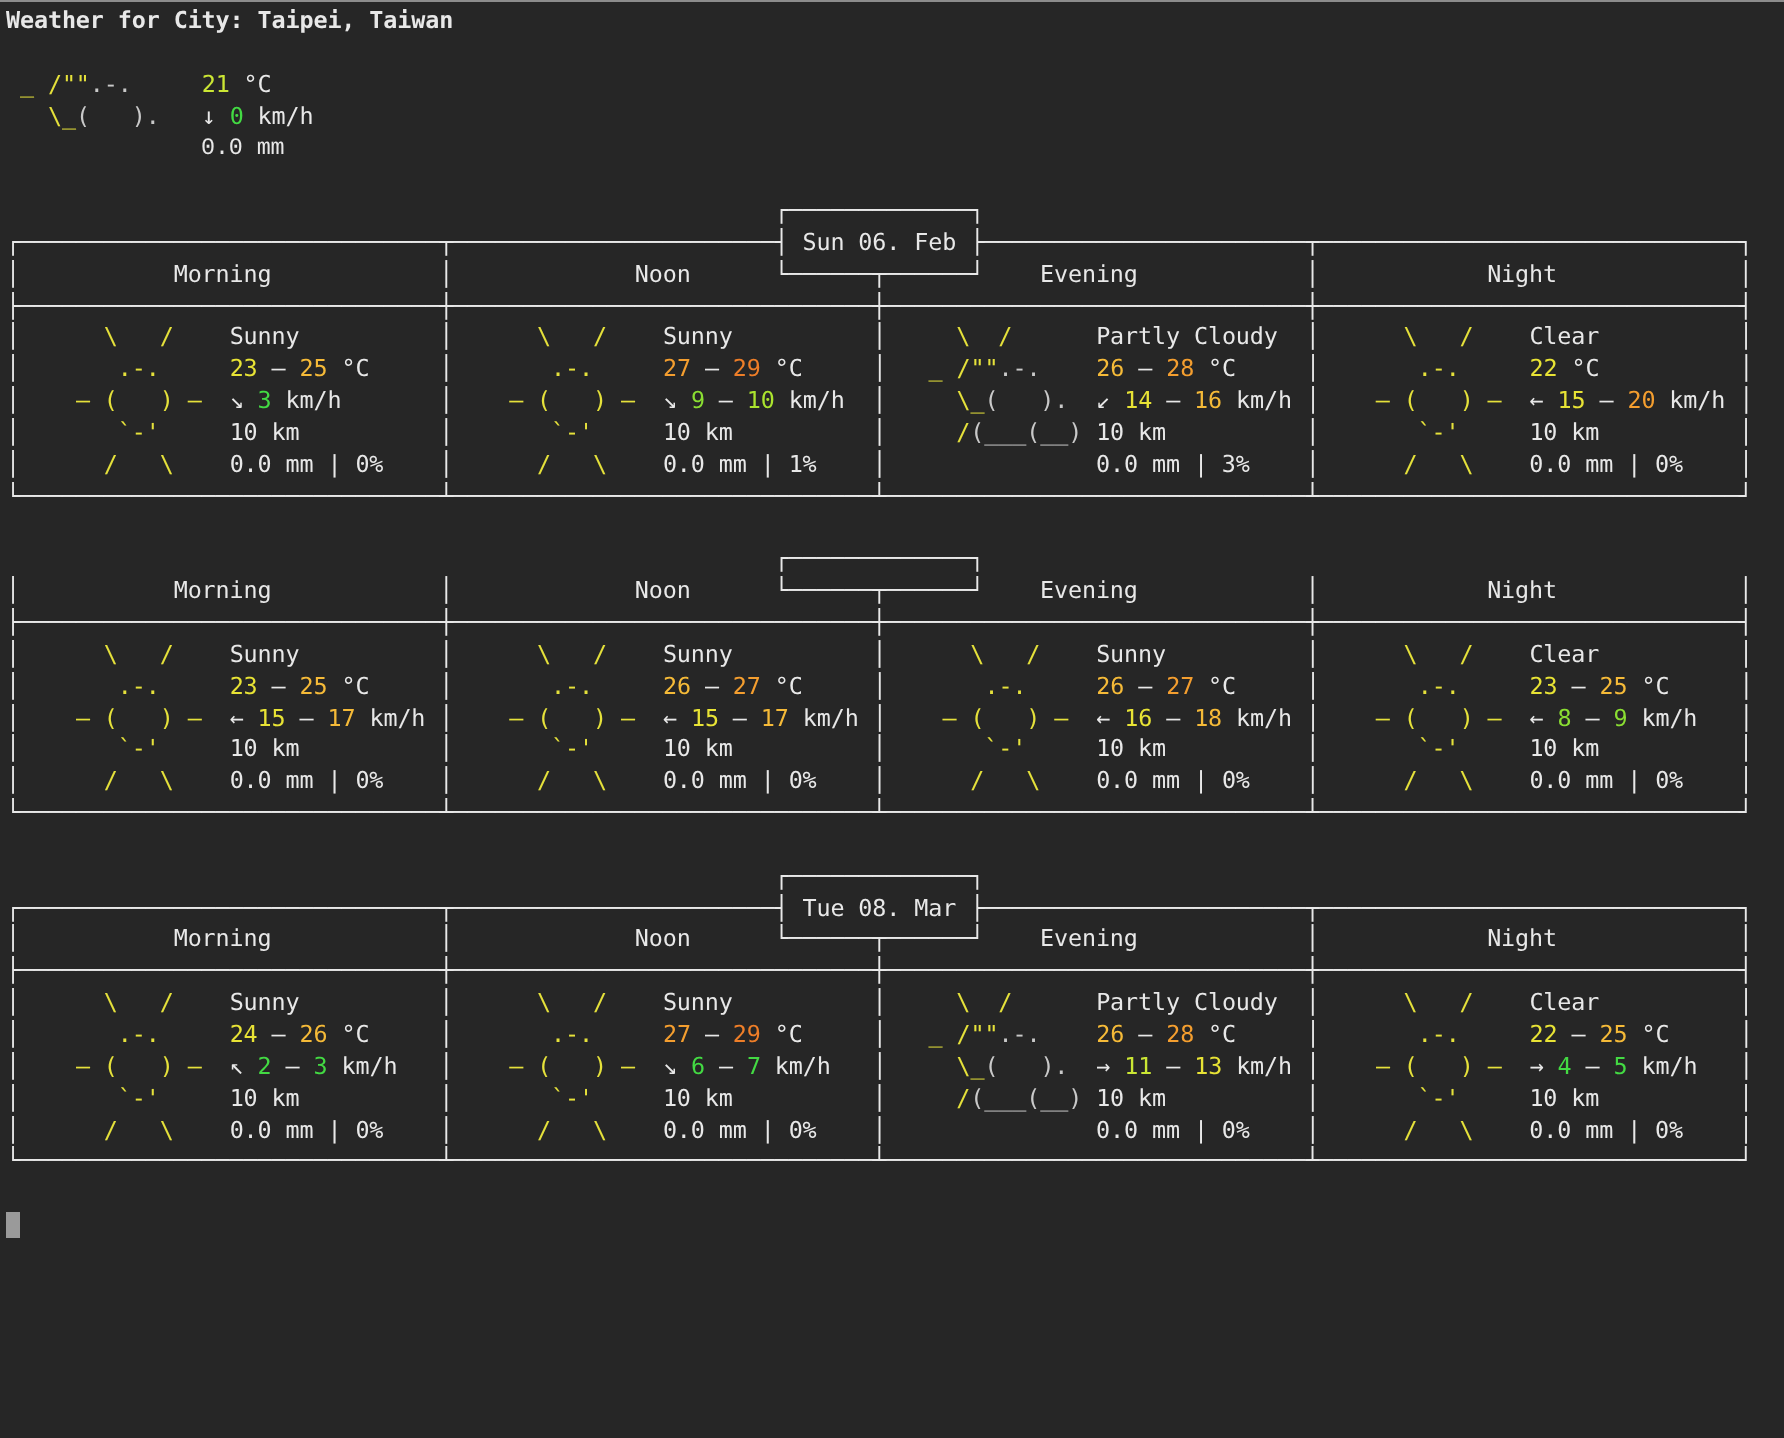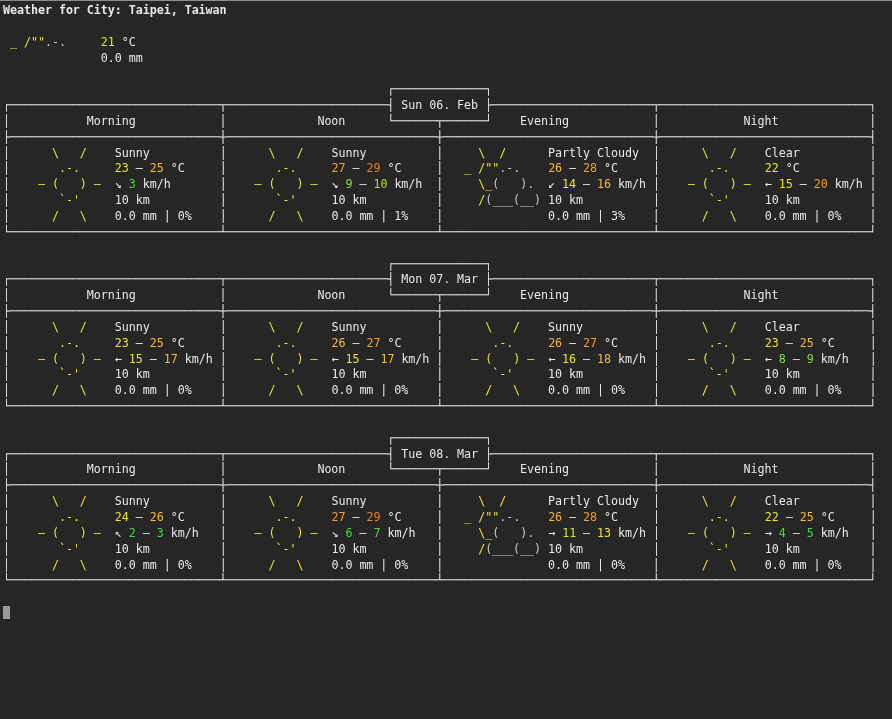--- a/index.html
+++ b/index.html
@@ -20,35 +20,35 @@
   .echo{height:16px;background:#262626;}
 </style>
 </head>
 <body>
 
 <div class="window">
   <div class="buffer" id="buffer">
       <div class="line"><span style="color: rgb(232, 232, 232); font-weight: bold;">Weather for City: Taipei, Taiwan</span></div>
       <div class="line"></div>
       <div class="line"><span style="color: rgb(229, 225, 59);"> _ /""</span><span style="color: rgb(201, 201, 201);">.-.     </span><span style="color: rgb(203, 230, 52);">21</span><span style="color: rgb(232, 232, 232);"> °C</span></div>
-      <div class="line"><span style="color: rgb(232, 232, 232);">              0.0 mm</span></div>
+      <div class="line"><span style="color: rgb(229, 225, 59);">   \_</span><span style="color: rgb(201, 201, 201);">(   ).   </span><span style="color: rgb(232, 232, 232);">↓ </span><span style="color: rgb(67, 218, 67);">0</span><span style="color: rgb(232, 232, 232);"> km/h</span></div>
+      <div class="line"><span style="color: rgb(232, 232, 232); font-family: Liberation Mono, monospace;">              0.0 mm</span></div>
       <div class="line"></div>
       <div class="line"><span style="color: rgb(232, 232, 232);">                                                       ┌─────────────┐</span></div>
       <div class="line"><span style="color: rgb(232, 232, 232);">┌──────────────────────────────┬───────────────────────┤ Sun 06. Feb ├───────────────────────┬──────────────────────────────┐</span></div>
       <div class="line"><span style="color: rgb(232, 232, 232);">│           Morning            │             Noon      └──────┬──────┘    Evening            │            Night             │</span></div>
       <div class="line"><span style="color: rgb(232, 232, 232);">├──────────────────────────────┼──────────────────────────────┼──────────────────────────────┼──────────────────────────────┤</span></div>
       <div class="line"><span style="color: rgb(232, 232, 232);">│</span><span style="color: rgb(229, 225, 59);">      \   /    </span><span style="color: rgb(232, 232, 232);">Sunny          </span><span style="color: rgb(232, 232, 232);">│</span><span style="color: rgb(229, 225, 59);">      \   /    </span><span style="color: rgb(232, 232, 232);">Sunny          </span><span style="color: rgb(232, 232, 232);">│</span><span style="color: rgb(229, 225, 59);">     \  /      </span><span style="color: rgb(232, 232, 232);">Partly Cloudy  </span><span style="color: rgb(232, 232, 232);">│</span><span style="color: rgb(229, 225, 59);">      \   /    </span><span style="color: rgb(232, 232, 232);">Clear          </span><span style="color: rgb(232, 232, 232);">│</span></div>
       <div class="line"><span style="color: rgb(232, 232, 232);">│</span><span style="color: rgb(229, 225, 59);">       .-.     </span><span style="color: rgb(232, 227, 53);">23</span><span style="color: rgb(232, 232, 232);"> – </span><span style="color: rgb(245, 186, 56);">25</span><span style="color: rgb(232, 232, 232);"> °C     </span><span style="color: rgb(232, 232, 232);">│</span><span style="color: rgb(229, 225, 59);">       .-.     </span><span style="color: rgb(244, 158, 47);">27</span><span style="color: rgb(232, 232, 232);"> – </span><span style="color: rgb(238, 126, 40);">29</span><span style="color: rgb(232, 232, 232);"> °C     </span><span style="color: rgb(232, 232, 232);">│</span><span style="color: rgb(229, 225, 59);">   _ /""</span><span style="color: rgb(201, 201, 201);">.-.    </span><span style="color: rgb(245, 186, 56);">26</span><span style="color: rgb(232, 232, 232);"> – </span><span style="color: rgb(244, 158, 47);">28</span><span style="color: rgb(232, 232, 232);"> °C     </span><span style="color: rgb(232, 232, 232);">│</span><span style="color: rgb(229, 225, 59);">       .-.     </span><span style="color: rgb(232, 227, 53);">22</span><span style="color: rgb(232, 232, 232);"> °C          </span><span style="color: rgb(232, 232, 232);">│</span></div>
       <div class="line"><span style="color: rgb(232, 232, 232);">│</span><span style="color: rgb(229, 225, 59);">    ― (   ) ―  </span><span style="color: rgb(232, 232, 232);">↘ </span><span style="color: rgb(67, 218, 67);">3</span><span style="color: rgb(232, 232, 232);"> km/h       </span><span style="color: rgb(232, 232, 232);">│</span><span style="color: rgb(229, 225, 59);">    ― (   ) ―  </span><span style="color: rgb(232, 232, 232);">↘ </span><span style="color: rgb(138, 222, 50);">9</span><span style="color: rgb(232, 232, 232);"> – </span><span style="color: rgb(171, 228, 46);">10</span><span style="color: rgb(232, 232, 232);"> km/h  </span><span style="color: rgb(232, 232, 232);">│</span><span style="color: rgb(229, 225, 59);">     \_</span><span style="color: rgb(201, 201, 201);">(   ).  </span><span style="color: rgb(232, 232, 232);">↙ </span><span style="color: rgb(232, 227, 53);">14</span><span style="color: rgb(232, 232, 232);"> – </span><span style="color: rgb(245, 186, 56);">16</span><span style="color: rgb(232, 232, 232);"> km/h </span><span style="color: rgb(232, 232, 232);">│</span><span style="color: rgb(229, 225, 59);">    ― (   ) ―  </span><span style="color: rgb(232, 232, 232);">← </span><span style="color: rgb(232, 227, 53);">15</span><span style="color: rgb(232, 232, 232);"> – </span><span style="color: rgb(244, 158, 47);">20</span><span style="color: rgb(232, 232, 232);"> km/h </span><span style="color: rgb(232, 232, 232);">│</span></div>
       <div class="line"><span style="color: rgb(232, 232, 232);">│</span><span style="color: rgb(229, 225, 59);">       `-'     </span><span style="color: rgb(232, 232, 232);">10 km          </span><span style="color: rgb(232, 232, 232);">│</span><span style="color: rgb(229, 225, 59);">       `-'     </span><span style="color: rgb(232, 232, 232);">10 km          </span><span style="color: rgb(232, 232, 232);">│</span><span style="color: rgb(229, 225, 59);">     /</span><span style="color: rgb(201, 201, 201);">(___(__) </span><span style="color: rgb(232, 232, 232);">10 km          </span><span style="color: rgb(232, 232, 232);">│</span><span style="color: rgb(229, 225, 59);">       `-'     </span><span style="color: rgb(232, 232, 232);">10 km          </span><span style="color: rgb(232, 232, 232);">│</span></div>
       <div class="line"><span style="color: rgb(232, 232, 232);">│</span><span style="color: rgb(229, 225, 59);">      /   \    </span><span style="color: rgb(232, 232, 232);">0.0 mm | 0%    </span><span style="color: rgb(232, 232, 232);">│</span><span style="color: rgb(229, 225, 59);">      /   \    </span><span style="color: rgb(232, 232, 232);">0.0 mm | 1%    </span><span style="color: rgb(232, 232, 232);">│</span><span style="color: rgb(232, 232, 232);">               0.0 mm | 3%    </span><span style="color: rgb(232, 232, 232);">│</span><span style="color: rgb(229, 225, 59);">      /   \    </span><span style="color: rgb(232, 232, 232);">0.0 mm | 0%    </span><span style="color: rgb(232, 232, 232);">│</span></div>
       <div class="line"><span style="color: rgb(232, 232, 232);">└──────────────────────────────┴──────────────────────────────┴──────────────────────────────┴──────────────────────────────┘</span></div>
       <div class="line"></div>
       <div class="line"><span style="color: rgb(232, 232, 232);">                                                       ┌─────────────┐</span></div>
-      <div class="line"><span style="color: rgb(232, 232, 232);">┌──────────────────────────────┬───────────────────────┤ Mon 07. Mar ├───────────────────────┬──────────────────────────────┐</span></div>
       <div class="line"><span style="color: rgb(232, 232, 232);">│           Morning            │             Noon      └──────┬──────┘    Evening            │            Night             │</span></div>
       <div class="line"><span style="color: rgb(232, 232, 232);">├──────────────────────────────┼──────────────────────────────┼──────────────────────────────┼──────────────────────────────┤</span></div>
       <div class="line"><span style="color: rgb(232, 232, 232);">│</span><span style="color: rgb(229, 225, 59);">      \   /    </span><span style="color: rgb(232, 232, 232);">Sunny          </span><span style="color: rgb(232, 232, 232);">│</span><span style="color: rgb(229, 225, 59);">      \   /    </span><span style="color: rgb(232, 232, 232);">Sunny          </span><span style="color: rgb(232, 232, 232);">│</span><span style="color: rgb(229, 225, 59);">      \   /    </span><span style="color: rgb(232, 232, 232);">Sunny          </span><span style="color: rgb(232, 232, 232);">│</span><span style="color: rgb(229, 225, 59);">      \   /    </span><span style="color: rgb(232, 232, 232);">Clear          </span><span style="color: rgb(232, 232, 232);">│</span></div>
       <div class="line"><span style="color: rgb(232, 232, 232);">│</span><span style="color: rgb(229, 225, 59);">       .-.     </span><span style="color: rgb(232, 227, 53);">23</span><span style="color: rgb(232, 232, 232);"> – </span><span style="color: rgb(245, 186, 56);">25</span><span style="color: rgb(232, 232, 232);"> °C     </span><span style="color: rgb(232, 232, 232);">│</span><span style="color: rgb(229, 225, 59);">       .-.     </span><span style="color: rgb(245, 186, 56);">26</span><span style="color: rgb(232, 232, 232);"> – </span><span style="color: rgb(244, 158, 47);">27</span><span style="color: rgb(232, 232, 232);"> °C     </span><span style="color: rgb(232, 232, 232);">│</span><span style="color: rgb(229, 225, 59);">       .-.     </span><span style="color: rgb(245, 186, 56);">26</span><span style="color: rgb(232, 232, 232);"> – </span><span style="color: rgb(244, 158, 47);">27</span><span style="color: rgb(232, 232, 232);"> °C     </span><span style="color: rgb(232, 232, 232);">│</span><span style="color: rgb(229, 225, 59);">       .-.     </span><span style="color: rgb(232, 227, 53);">23</span><span style="color: rgb(232, 232, 232);"> – </span><span style="color: rgb(245, 186, 56);">25</span><span style="color: rgb(232, 232, 232);"> °C     </span><span style="color: rgb(232, 232, 232);">│</span></div>
       <div class="line"><span style="color: rgb(232, 232, 232);">│</span><span style="color: rgb(229, 225, 59);">    ― (   ) ―  </span><span style="color: rgb(232, 232, 232);">← </span><span style="color: rgb(232, 227, 53);">15</span><span style="color: rgb(232, 232, 232);"> – </span><span style="color: rgb(245, 186, 56);">17</span><span style="color: rgb(232, 232, 232);"> km/h </span><span style="color: rgb(232, 232, 232);">│</span><span style="color: rgb(229, 225, 59);">    ― (   ) ―  </span><span style="color: rgb(232, 232, 232);">← </span><span style="color: rgb(232, 227, 53);">15</span><span style="color: rgb(232, 232, 232);"> – </span><span style="color: rgb(245, 186, 56);">17</span><span style="color: rgb(232, 232, 232);"> km/h </span><span style="color: rgb(232, 232, 232);">│</span><span style="color: rgb(229, 225, 59);">    ― (   ) ―  </span><span style="color: rgb(232, 232, 232);">← </span><span style="color: rgb(232, 227, 53);">16</span><span style="color: rgb(232, 232, 232);"> – </span><span style="color: rgb(245, 186, 56);">18</span><span style="color: rgb(232, 232, 232);"> km/h </span><span style="color: rgb(232, 232, 232);">│</span><span style="color: rgb(229, 225, 59);">    ― (   ) ―  </span><span style="color: rgb(232, 232, 232);">← </span><span style="color: rgb(138, 222, 50);">8</span><span style="color: rgb(232, 232, 232);"> – </span><span style="color: rgb(138, 222, 50);">9</span><span style="color: rgb(232, 232, 232);"> km/h   </span><span style="color: rgb(232, 232, 232);">│</span></div>
       <div class="line"><span style="color: rgb(232, 232, 232);">│</span><span style="color: rgb(229, 225, 59);">       `-'     </span><span style="color: rgb(232, 232, 232);">10 km          </span><span style="color: rgb(232, 232, 232);">│</span><span style="color: rgb(229, 225, 59);">       `-'     </span><span style="color: rgb(232, 232, 232);">10 km          </span><span style="color: rgb(232, 232, 232);">│</span><span style="color: rgb(229, 225, 59);">       `-'     </span><span style="color: rgb(232, 232, 232);">10 km          </span><span style="color: rgb(232, 232, 232);">│</span><span style="color: rgb(229, 225, 59);">       `-'     </span><span style="color: rgb(232, 232, 232);">10 km          </span><span style="color: rgb(232, 232, 232);">│</span></div>
       <div class="line"><span style="color: rgb(232, 232, 232);">│</span><span style="color: rgb(229, 225, 59);">      /   \    </span><span style="color: rgb(232, 232, 232);">0.0 mm | 0%    </span><span style="color: rgb(232, 232, 232);">│</span><span style="color: rgb(229, 225, 59);">      /   \    </span><span style="color: rgb(232, 232, 232);">0.0 mm | 0%    </span><span style="color: rgb(232, 232, 232);">│</span><span style="color: rgb(229, 225, 59);">      /   \    </span><span style="color: rgb(232, 232, 232);">0.0 mm | 0%    </span><span style="color: rgb(232, 232, 232);">│</span><span style="color: rgb(229, 225, 59);">      /   \    </span><span style="color: rgb(232, 232, 232);">0.0 mm | 0%    </span><span style="color: rgb(232, 232, 232);">│</span></div>
       <div class="line"><span style="color: rgb(232, 232, 232);">└──────────────────────────────┴──────────────────────────────┴──────────────────────────────┴──────────────────────────────┘</span></div>
       <div class="line"></div>
       <div class="line"><span style="color: rgb(232, 232, 232);">                                                       ┌─────────────┐</span></div>

